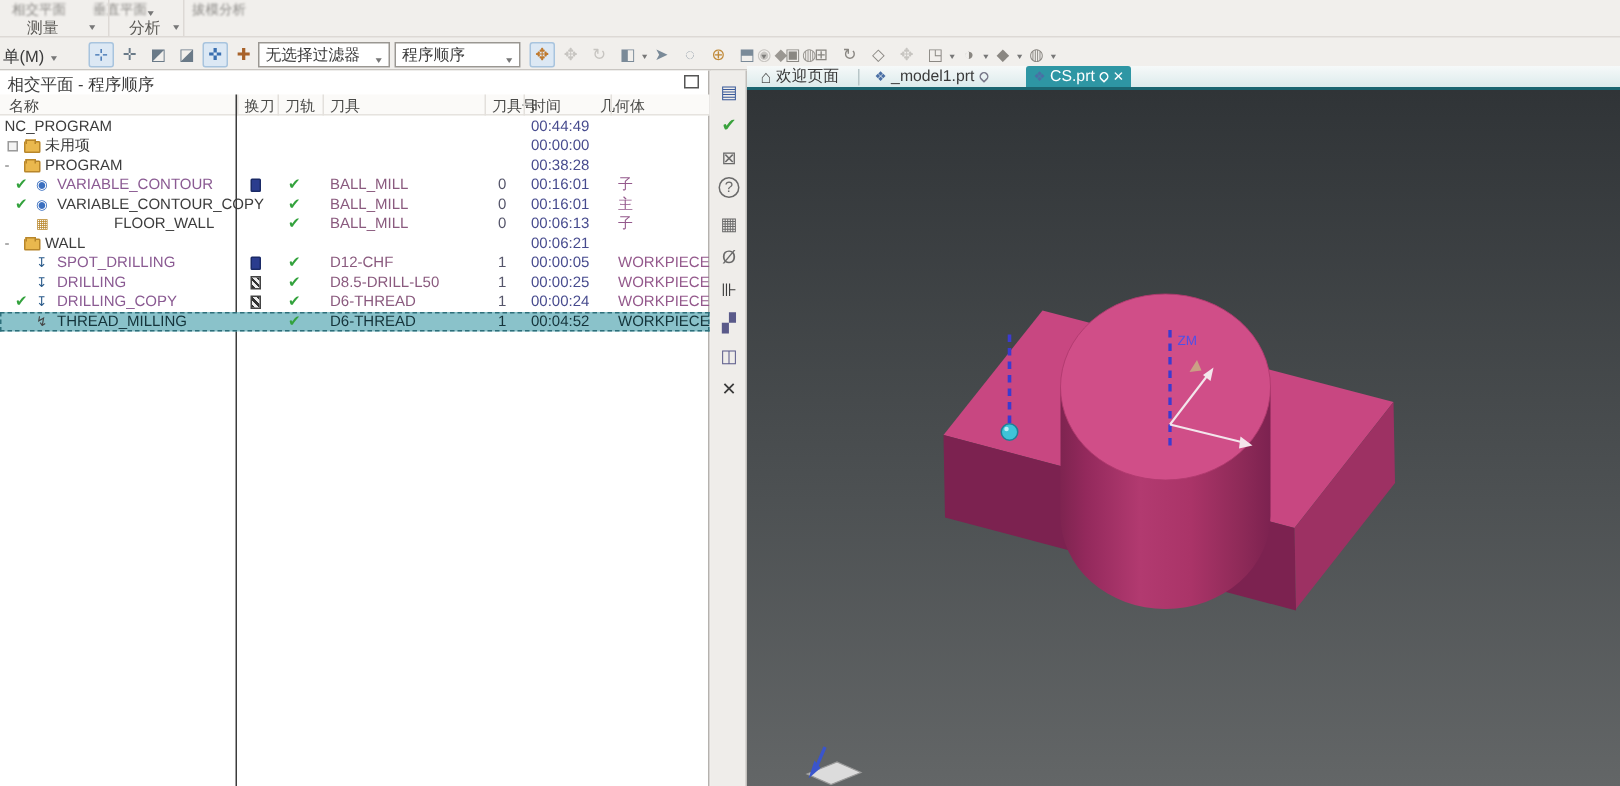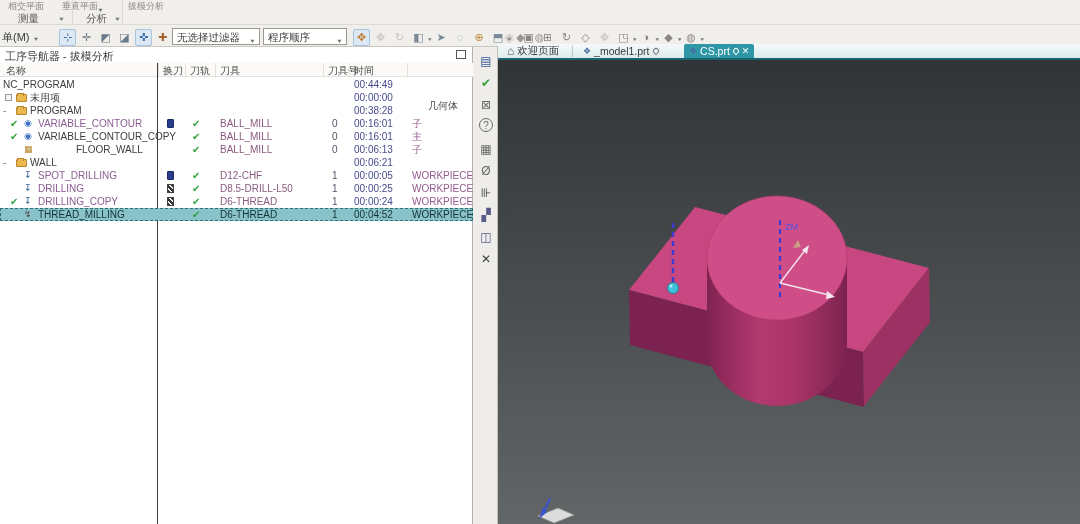--- a/index.html
+++ b/index.html
@@ -97,35 +97,35 @@
     <span class="abs" id="groupA" style="left:58px;top:1px;"><span class="tb-icon pressed" style="color: rgb(58, 111, 176);">⊹</span><span class="tb-icon" style="color: rgb(106, 122, 136);">✛</span><span class="tb-icon" style="color: rgb(106, 122, 136);">◩</span><span class="tb-icon" style="color: rgb(106, 122, 136);">◪</span><span class="tb-icon pressed" style="color: rgb(58, 111, 176);">✜</span><span class="tb-icon" style="color: rgb(168, 98, 42);">✚</span></span>
     <span class="combo" style="left:172px;width:88px;">
       <span>无选择过滤器</span><span class="caret">▼</span></span>
     <span class="combo" style="left:263px;width:84px;">
       <span>程序顺序</span><span class="caret">▼</span></span>
     <span class="abs" id="groupB" style="left:352px;top:1px;"><span class="tb-icon pressed" style="color: rgb(192, 122, 46);">✥</span><span class="tb-icon dim" style="color: rgb(138, 135, 130);">✥</span><span class="tb-icon dim" style="color: rgb(138, 135, 130);">↻</span><span class="tb-icon" style="color: rgb(122, 138, 152);">◧</span><span class="caret">▾</span><span class="tb-icon" style="color: rgb(122, 138, 152);">➤</span><span class="tb-icon" style="color: rgb(122, 138, 152);">◌</span><span class="tb-icon" style="color: rgb(192, 138, 58);">⊕</span><span class="tb-icon" style="color: rgb(122, 138, 152);">⬒</span><span class="caret">▾</span><span class="tb-icon" style="color: rgb(154, 151, 146);">◆</span><span class="tb-icon" style="color: rgb(154, 151, 146);">◍</span></span>
     <span class="abs" id="groupC" style="left:500px;top:1px;"><span class="tb-icon dim" style="color: rgb(138, 135, 130);">◉</span><span class="tb-icon" style="color: rgb(138, 135, 130);">▣</span><span class="tb-icon" style="color: rgb(138, 135, 130);">⊞</span><span class="tb-icon" style="color: rgb(138, 135, 130);">↻</span><span class="tb-icon" style="color: rgb(138, 135, 130);">◇</span><span class="tb-icon dim" style="color: rgb(138, 135, 130);">✥</span><span class="tb-icon" style="color: rgb(138, 135, 130);">◳</span><span class="caret">▾</span><span class="tb-icon" style="color: rgb(138, 135, 130);">◑</span><span class="caret">▾</span><span class="tb-icon" style="color: rgb(138, 135, 130);">◆</span><span class="caret">▾</span><span class="tb-icon" style="color: rgb(138, 135, 130);">◍</span><span class="caret">▾</span></span>
   </div>
 
   <div id="navigator">
-    <span id="nav-title">工序导航器 - 拔模分析</span>
+    <span id="nav-title">相交平面 - 程序顺序</span>
     <span id="nav-max"></span>
     <div id="nav-header">
         <span class="col-h" style="left: 6px;">名称</span>
         <span class="col-h" style="left: 163px;">换刀</span>
         <span class="col-sep" style="left: 158px;"></span>
         <span class="col-h" style="left: 190px;">刀轨</span>
         <span class="col-sep" style="left: 185px;"></span>
         <span class="col-h" style="left: 220px;">刀具</span>
         <span class="col-sep" style="left: 215px;"></span>
         <span class="col-h" style="left: 328px;">刀具号</span>
         <span class="col-sep" style="left: 323px;"></span>
         <span class="col-h" style="left: 354px;">时间</span>
         <span class="col-sep" style="left: 349px;"></span>
-        <span class="col-h" style="left: 428px; margin-top: 35px;">几何体</span>
+        <span class="col-h" style="left: 400px;">几何体</span>
         <span class="col-sep" style="left: 407px;"></span>
       </div>
     <div id="col-splitter"></div>
     <div id="nav-rows">
         <div class="nav-row" style="top: 0px;">
           <span class="cell t-dark" style="left: 3px;">NC_PROGRAM</span>
           <span class="cell t-time" style="left: 354px;">00:44:49</span>
         </div>
         <div class="nav-row" style="top: 13px;">
           <span class="expbox" style="left: 5px;"></span>

